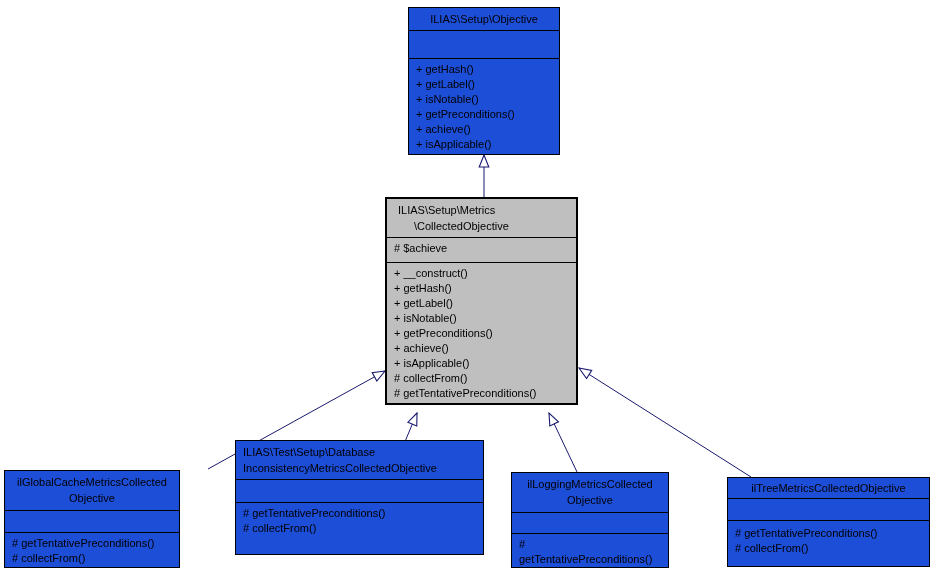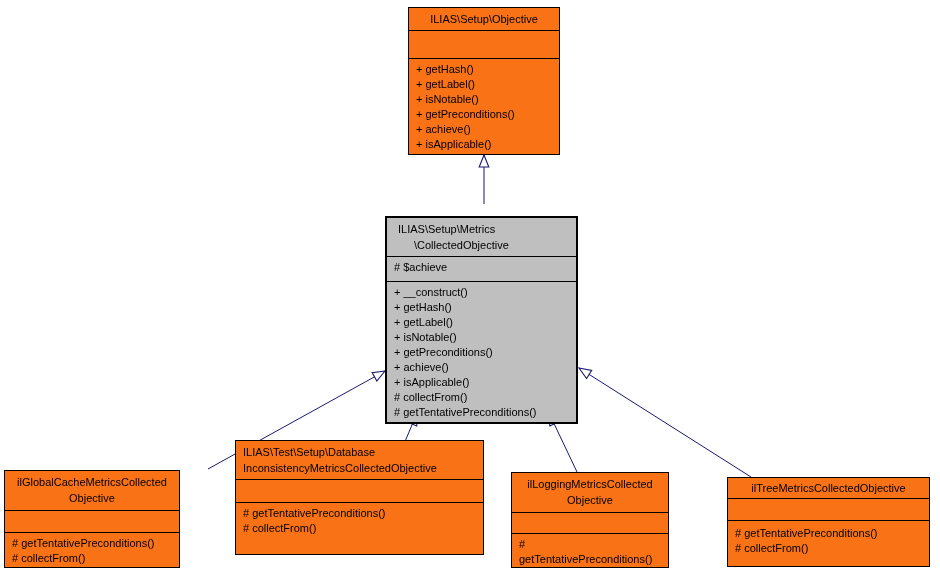--- a/index.html
+++ b/index.html
@@ -16,21 +16,21 @@
   }
   .edges {
     position: absolute;
     left: 0; top: 0;
     width: 940px; height: 588px;
   }
   .uml-class {
     position: absolute;
     box-sizing: border-box;
     border: 1px solid #000000;
-    background: #f97316;
+    background: #1d4ed8;
     display: flex;
     flex-direction: column;
   }
   .uml-class.highlighted {
     background: #bfbfbf;
     border-width: 2px;
   }
   .compartment {
     box-sizing: border-box;
     overflow: hidden;
@@ -80,21 +80,21 @@
     <div class="compartment c-methods">
       <div>+ getHash()</div>
       <div>+ getLabel()</div>
       <div>+ isNotable()</div>
       <div>+ getPreconditions()</div>
       <div>+ achieve()</div>
       <div>+ isApplicable()</div>
     </div>
   </div>
 
-  <div class="uml-class highlighted" style="left:385px; top:216px; width:193px; height:208px;">
+  <div class="uml-class highlighted" style="left:385px; top:197px; width:193px; height:208px;">
     <div class="compartment c-title" style="height:39px; padding-left:11px;">
       <div>ILIAS\Setup\Metrics</div>
       <div class="indent">\CollectedObjective</div>
     </div>
     <div class="compartment c-attrs" style="height:25px;">
       <div># $achieve</div>
     </div>
     <div class="compartment c-methods">
       <div>+ __construct()</div>
       <div>+ getHash()</div>

